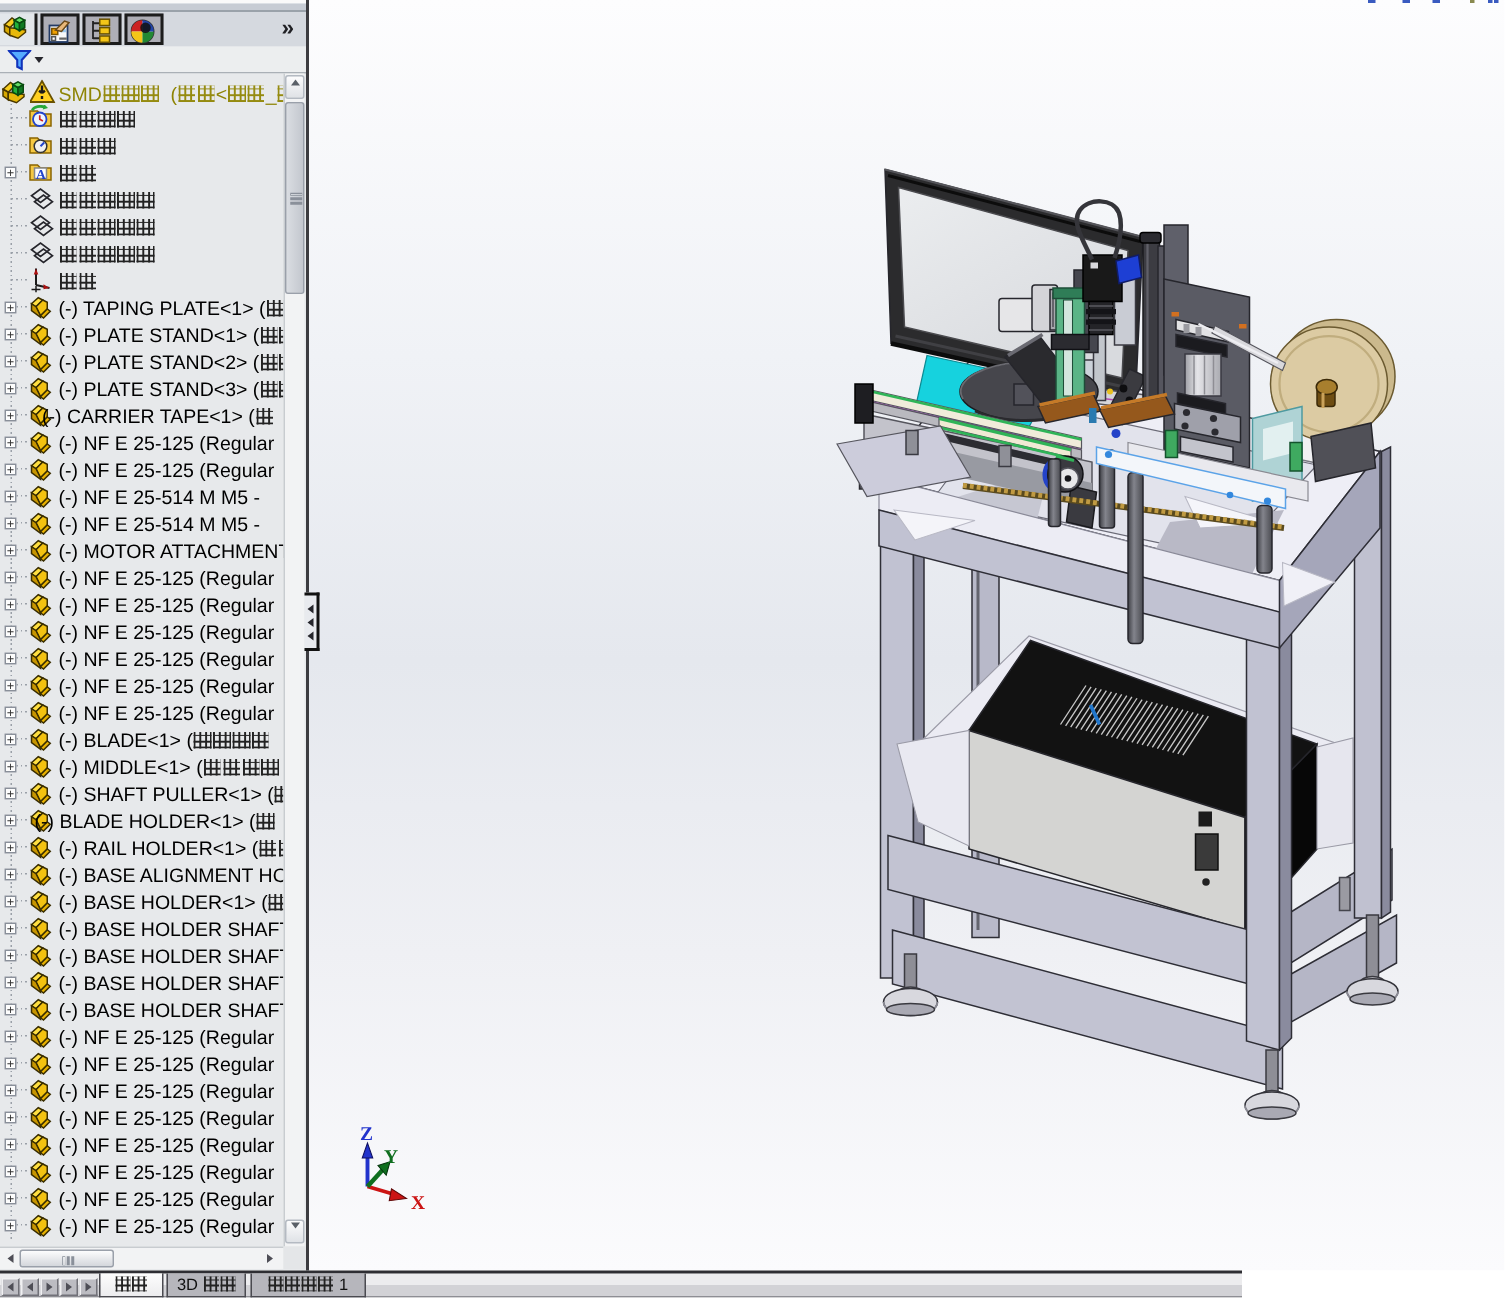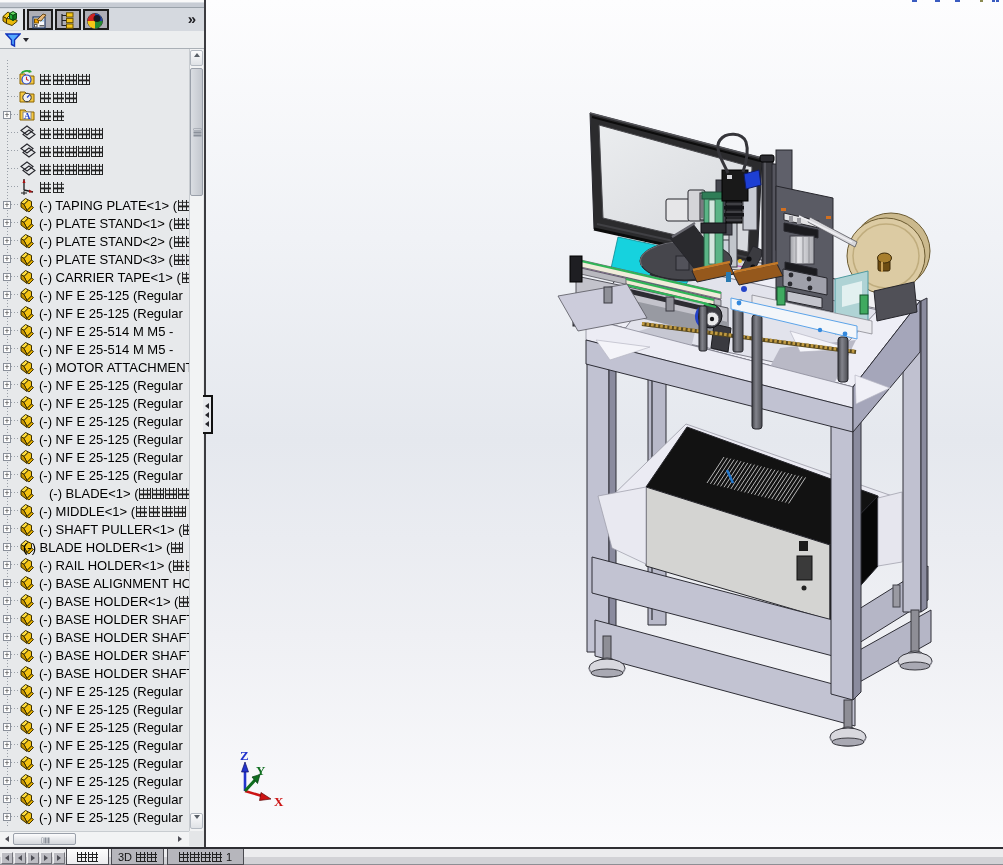--- a/index.html
+++ b/index.html
@@ -30,21 +30,21 @@
 #tline{position:absolute;left:7px;top:11px;width:1px;height:766px;background-image:repeating-linear-gradient(0deg,#9aa0a8 0 1px,transparent 1px 3px)}
 #vsb{position:absolute;left:189px;top:49px;width:14px;height:782px;background:#f2f3f4;border-left:1px solid #c8ccd0}
 .sbtn{position:absolute;left:0px;width:13px;height:16px;background:linear-gradient(#fcfcfd,#dfe2e6);border:1px solid #b4bac2;border-radius:2px;color:#5a6068;font-size:8px;text-align:center;line-height:14px}
 #vthumb{position:absolute;left:0px;top:19px;width:13px;height:128px;background:linear-gradient(90deg,#dadde2,#c3c7ce);border:1px solid #9aa0aa;border-radius:2px}
 #vthumb:before{content:"";position:absolute;left:3px;top:60px;width:7px;height:1px;box-shadow:0 0 0 0.5px #8a909a,0 3px 0 0.5px #8a909a,0 6px 0 0.5px #8a909a}
 #hsb{position:absolute;left:0;top:831px;width:189px;height:15px;background:#f2f3f4;border-top:1px solid #c8ccd0}
 #hthumb{position:absolute;left:13px;top:1px;width:63px;height:12px;background:linear-gradient(#fcfcfd,#d4d7dc);border:1px solid #9aa0aa;border-radius:2px}
 #hthumb:before{content:"";position:absolute;left:28px;top:4px;width:1px;height:5px;box-shadow:0 0 0 0.5px #8a909a,3px 0 0 0.5px #8a909a,6px 0 0 0.5px #8a909a}
 #corner{position:absolute;left:189px;top:831px;width:15px;height:15px;background:#e4e6e8}
 #split{position:absolute;left:203px;top:395px;width:10px;height:39px;background:#e8eaee;border:2px solid #111;border-left:none;z-index:5;display:flex;flex-direction:column;align-items:center;justify-content:center}
-#bbar{position:absolute;left:0;top:847px;width:1003px;height:18px;background:linear-gradient(#ececee 0 8px,#d2d2d6 8px 15px,#8e8e94 15px 16px,#55555b 16px 18px);border-top:2px solid #2e2e33}
+#bbar{position:absolute;left:0;top:847px;width:828px;height:18px;background:linear-gradient(#ececee 0 8px,#d2d2d6 8px 15px,#8e8e94 15px 16px,#55555b 16px 18px);border-top:2px solid #2e2e33}
 .nav{position:absolute;top:3px;width:12px;height:12px;background:#bcbcc2;border-top:1px solid #f0f0f2;border-left:1px solid #f0f0f2;border-right:1px solid #717178;border-bottom:1px solid #717178;display:inline-flex;align-items:center;justify-content:center}
 .btab{position:absolute;top:0px;height:16px;border:1px solid #4a4a50;border-top:none;font-size:11px;color:#111;text-align:center;padding-top:2px}
 .hzt{display:inline-block;width:10px;height:10px;margin:0 0.5px -1px;background-image:repeating-linear-gradient(0deg,#222 0 1px,transparent 1px 3.6px),repeating-linear-gradient(90deg,#222 0 1px,transparent 1px 3.6px);background-size:9.5px 10px}
 </style></head><body>
 <svg id="vp" width="1003" height="847" viewBox="0 0 1003 847">
 <defs>
 <linearGradient id="bgg" x1="0" y1="0" x2="0" y2="1">
         <stop offset="0" stop-color="#fdfdfe"></stop>
         <stop offset="0.28" stop-color="#f0f2f6"></stop>
         <stop offset="0.52" stop-color="#e5e8ee"></stop>
@@ -315,20 +315,29 @@
   <span id="chev">»</span>
  </div>
  <div id="filterrow">
       <svg style="position:absolute;left:5px;top:1px;width:16px;height:16px">
         <use href="#ifilt"></use>
       </svg>
       <span class="trd" style="position:absolute;left:23px;top:7px;border-top-color:#26262c"></span>
     </div>
  <div id="tree">
   <div id="tline"></div>
+<div class="row" style="top:4px">
+        <svg class="ic" style="left:1px">
+          <use href="#asm"></use>
+        </svg>
+        <svg class="ic" style="left:20px">
+          <use href="#warn"></use>
+        </svg>
+        <span class="ttl" style="left:39px">SMD<i class="hzo"></i><i class="hzo"></i><i class="hzo"></i>&nbsp;&nbsp;(<i class="hzo"></i><i class="hzo"></i>&lt;<i class="hzo"></i><i class="hzo"></i>_<i class="hzo"></i></span>
+      </div>
 <div class="row" style="top:21px">
         <span class="hstub"></span>
         <svg class="ic" style="left:19px">
           <use href="#fclock"></use>
         </svg>
         <span class="t" style="left:39px"><i class="hz"></i><i class="hz"></i><i class="hz"></i><i class="hz"></i></span>
       </div>
 <div class="row" style="top:39px">
         <span class="hstub"></span>
         <svg class="ic" style="left:19px">
@@ -403,21 +412,21 @@
           <use href="#part"></use>
         </svg>
         <span class="t" style="left:39px"><span class="lt">(-) PLATE STAND&lt;3&gt;</span><span class="lt">&nbsp;(</span><i class="hz"></i><i class="hz"></i></span>
       </div>
 <div class="row" style="top:219px">
         <span class="hstub"></span>
         <span class="pb">+</span>
         <svg class="ic" style="left:19px">
           <use href="#part"></use>
         </svg>
-        <span class="t" style="left:39px"><span class="lt">(-) CARRIER TAPE&lt;1&gt;</span><span class="lt">&nbsp;(</span><i class="hz"></i></span>
+        <span class="t" style="left:28px"><span class="lt">(-) CARRIER TAPE&lt;1&gt;</span><span class="lt">&nbsp;(</span><i class="hz"></i></span>
       </div>
 <div class="row" style="top:237px">
         <span class="hstub"></span>
         <span class="pb">+</span>
         <svg class="ic" style="left:19px">
           <use href="#part"></use>
         </svg>
         <span class="t" style="left:39px"><span class="lt">(-) NF E 25-125  (Regular</span></span>
       </div>
 <div class="row" style="top:255px">
@@ -499,21 +508,21 @@
           <use href="#part"></use>
         </svg>
         <span class="t" style="left:39px"><span class="lt">(-) NF E 25-125  (Regular</span></span>
       </div>
 <div class="row" style="top:435px">
         <span class="hstub"></span>
         <span class="pb">+</span>
         <svg class="ic" style="left:19px">
           <use href="#part"></use>
         </svg>
-        <span class="t" style="left:49px"><span class="lt">(-) BLADE&lt;1&gt;</span><span class="lt">&nbsp;(</span><i class="hz"></i><i class="hz"></i><i class="hz"></i><i class="hz"></i></span>
+        <span class="t" style="left:39px"><span class="lt">(-) BLADE&lt;1&gt;</span><span class="lt">&nbsp;(</span><i class="hz"></i><i class="hz"></i><i class="hz"></i><i class="hz"></i></span>
       </div>
 <div class="row" style="top:453px">
         <span class="hstub"></span>
         <span class="pb">+</span>
         <svg class="ic" style="left:19px">
           <use href="#part"></use>
         </svg>
         <span class="t" style="left:39px"><span class="lt">(-) MIDDLE&lt;1&gt;</span><span class="lt">&nbsp;(</span><i class="hz"></i><i class="hz"></i><i class="hz"></i><i class="hz"></i></span>
       </div>
 <div class="row" style="top:471px">

